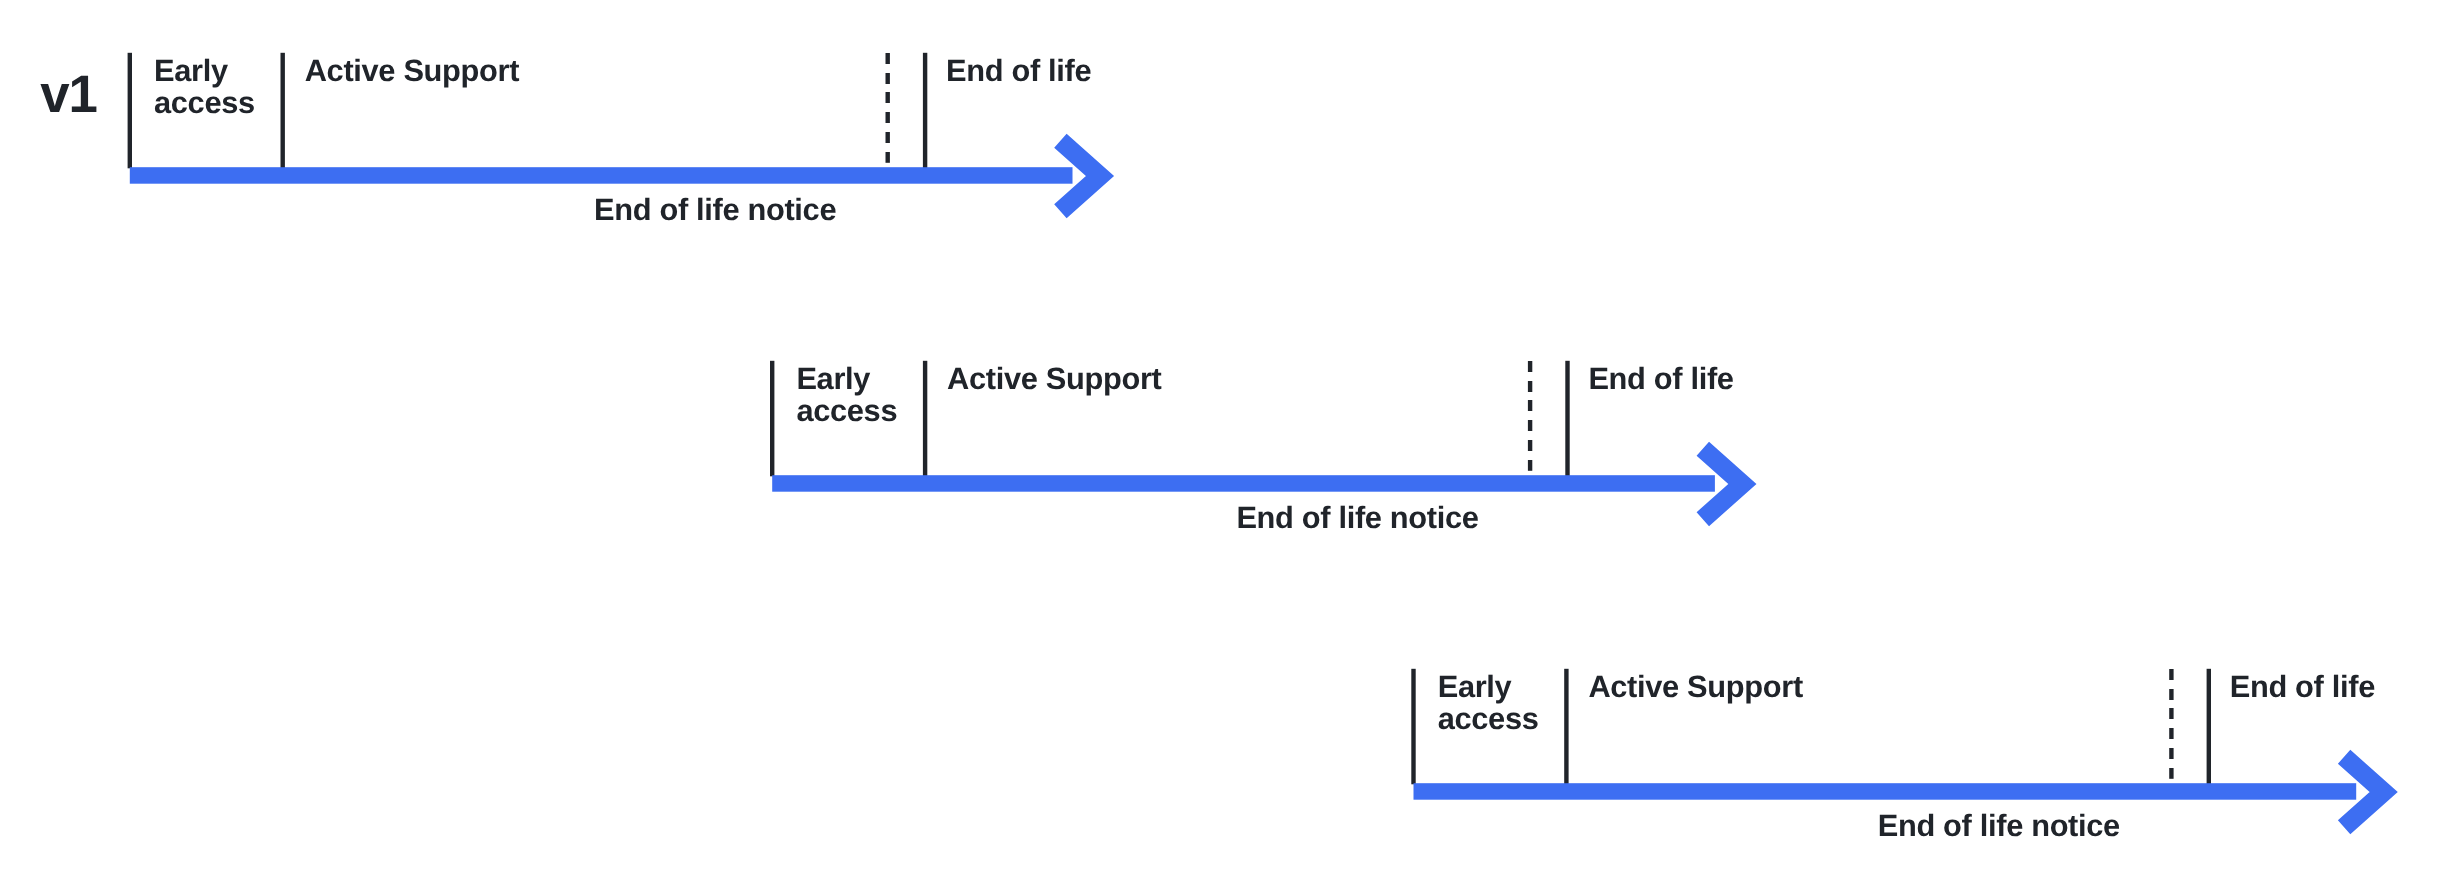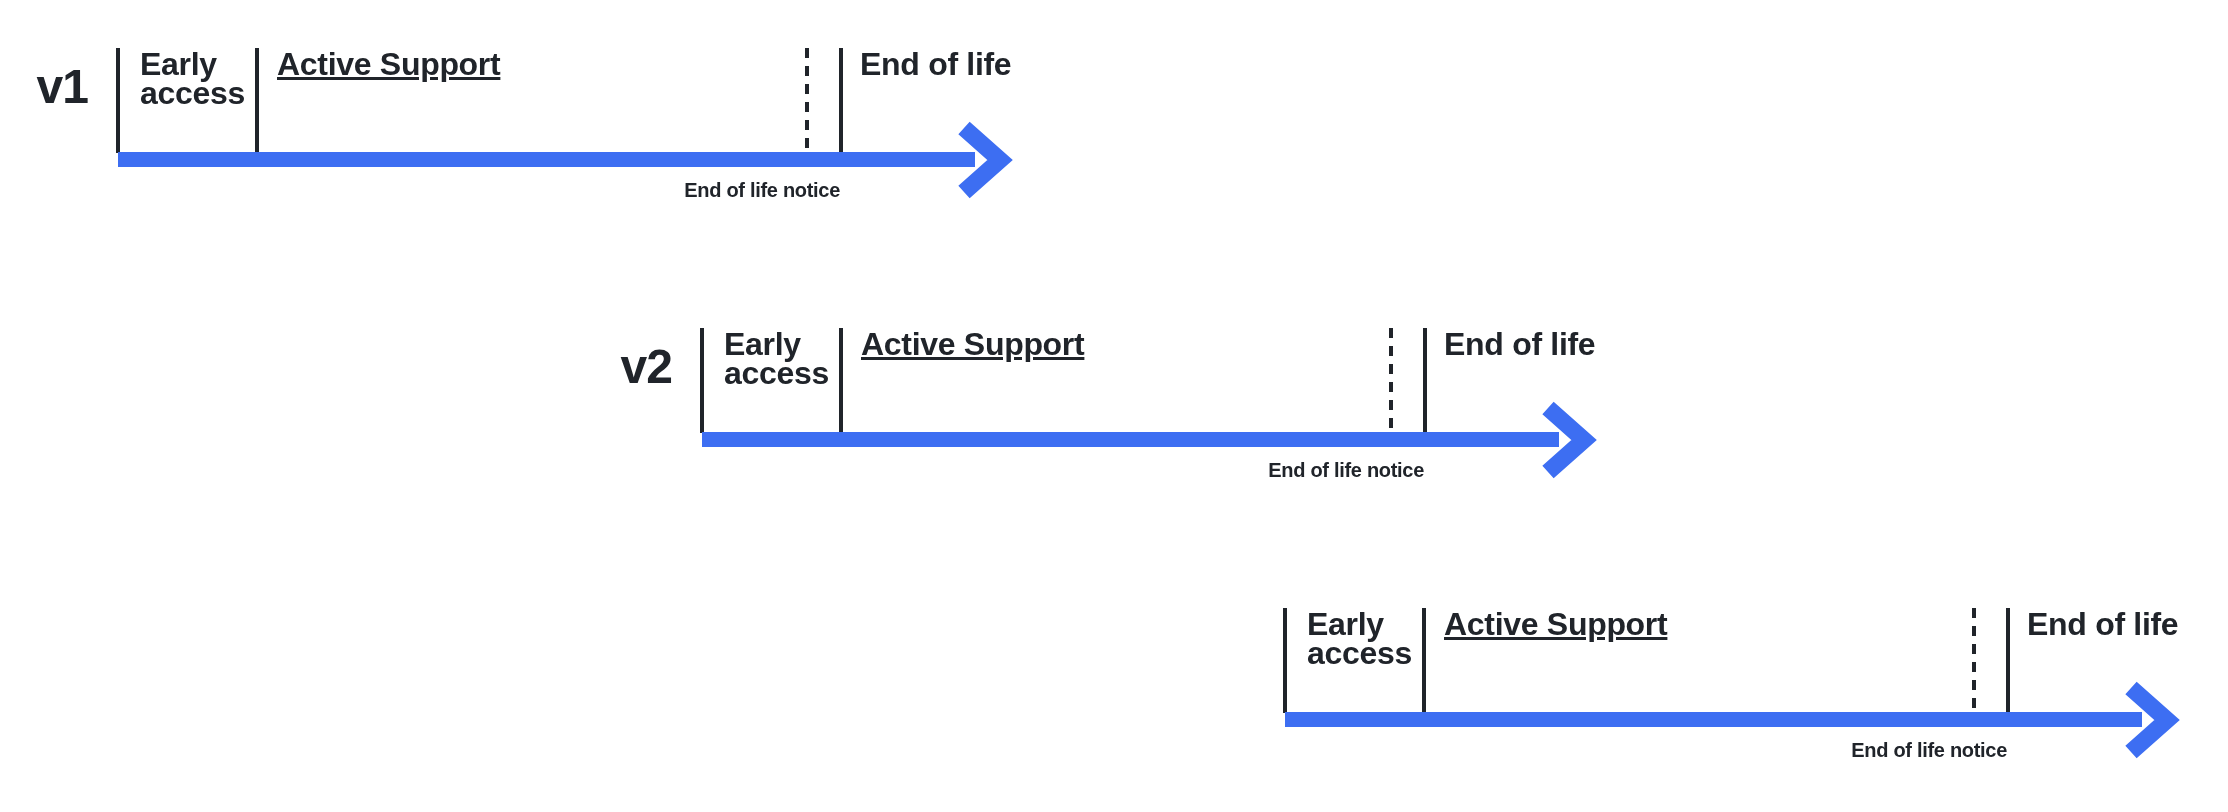--- a/index.html
+++ b/index.html
@@ -57,28 +57,28 @@
     background: repeating-linear-gradient(
       180deg,
       var(--ink, #20242a) 0px, var(--ink, #20242a) 10px,
       transparent 10px, transparent 18px
     );
   }
 
   .seg-label {
     position: absolute;
     top: 2px;
-    font-size: 32px;
+    font-size: 28px;
     line-height: 29px;
     font-weight: bold;
     letter-spacing: -0.3px;
     white-space: nowrap;
   }
   .label-early   { left: 22px;  width: 104px; white-space: normal; }
-  .label-active  { left: 159px; text-decoration: underline; }
+  .label-active  { left: 159px; }
   .label-eol     { left: 742px; }
 
   .arrow-shaft {
     position: absolute;
     left: 0;
     top: 104px;
     width: 857px;
     height: 15px;
     background: var(--accent, #3d6ef2);
   }
@@ -88,22 +88,22 @@
     top: 72px;
     width: 64px;
     height: 80px;
     color: var(--accent, #3d6ef2);
   }
   .notice-label {
     position: absolute;
     left: 422px;
     top: 128px;
     width: 300px;
-    text-align: right;
-    font-size: 20px;
+    text-align: left;
+    font-size: 28px;
     line-height: 29px;
     font-weight: bold;
     letter-spacing: -0.3px;
     white-space: nowrap;
   }
 </style>
 </head>
 <body>
 
 <div class="canvas">
@@ -118,21 +118,20 @@
     <div class="seg-label label-active">Active Support</div>
     <div class="seg-label label-eol">End of life</div>
     <div class="arrow-shaft"></div>
     <svg class="arrow-head" viewBox="0 0 64 80" aria-hidden="true">
       <polyline points="10,8 46,40 10,72" fill="none" stroke="currentColor" stroke-width="17" stroke-linejoin="miter"></polyline>
     </svg>
     <div class="notice-label">End of life notice</div>
   </div>
 
   <div class="timeline-row row-v2">
-    <div class="version-label">v2</div>
     <div class="tick tick-1"></div>
     <div class="tick tick-2"></div>
     <div class="dashed-line"></div>
     <div class="tick tick-3"></div>
     <div class="seg-label label-early">Early access</div>
     <div class="seg-label label-active">Active Support</div>
     <div class="seg-label label-eol">End of life</div>
     <div class="arrow-shaft"></div>
     <svg class="arrow-head" viewBox="0 0 64 80" aria-hidden="true">
       <polyline points="10,8 46,40 10,72" fill="none" stroke="currentColor" stroke-width="17" stroke-linejoin="miter"></polyline>

